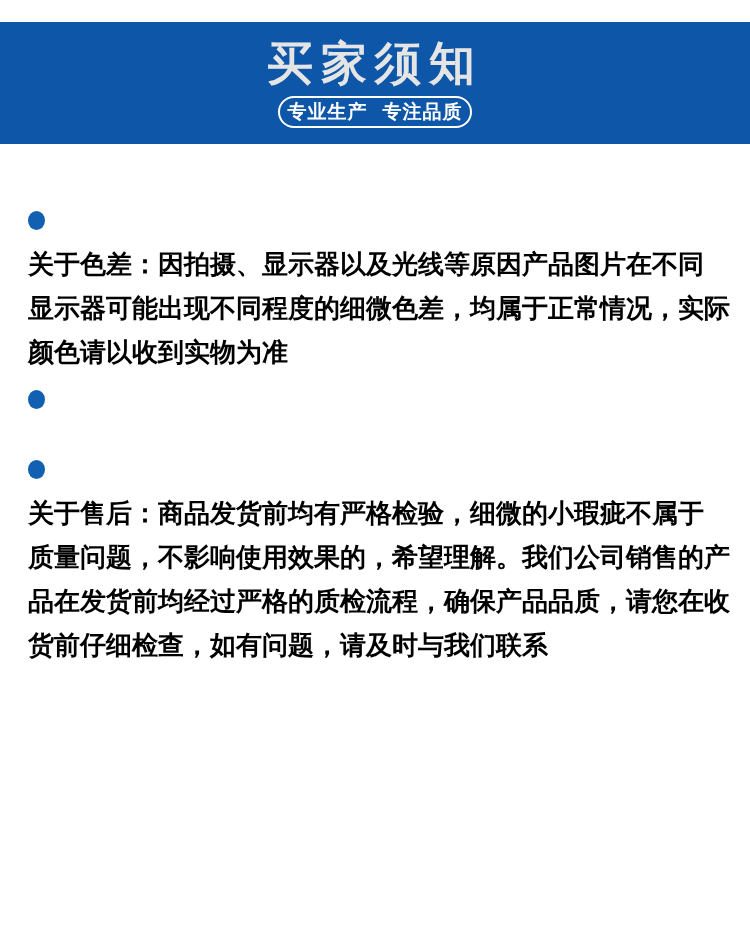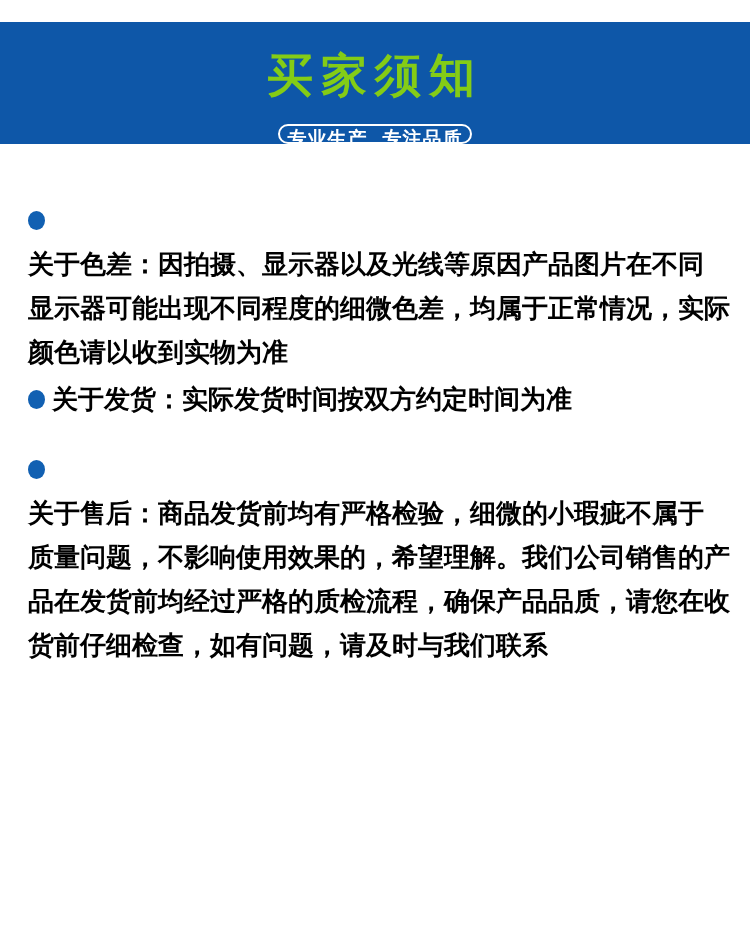--- a/index.html
+++ b/index.html
@@ -20,36 +20,37 @@
   .banner {
     position: absolute;
     top: 22px;
     left: 0;
     width: 750px;
     height: 122px;
     background: #0e57a8;
     text-align: center;
   }
   .banner-title {
-    margin: 16px;
+    margin: 4px;
     padding-top: 12px;
     font-size: 46px;
     line-height: 50px;
     font-weight: 700;
     letter-spacing: 8px;
-    color: #84cc16;
+    color: #e5e5e5;
     white-space: pre;
   }
   .banner-badge {
-    margin: 24px auto 0;
+    margin: 8px auto 0;
     width: 194px;
-    height: 20px;
+    height: 32px;
     border: 2px solid #ffffff;
     border-radius: 17px;
     display: flex;
+    align-items: center;
     justify-content: center;
   }
   .banner-badge-label {
     color: #ffffff;
     font-size: 19px;
     font-weight: 700;
     letter-spacing: 1px;
     white-space: pre;
   }
 
@@ -102,21 +103,21 @@
   <main class="content">
 
     <p class="notice notice-1">
       <span class="bullet"></span><span class="notice-text">关于色差：因拍摄、显示器以及光线等原因产品图片在不同
 显示器可能出现不同程度的细微色差，均属于正常情况，实际
 颜色请以收到实物为准</span>
     </p>
 
 
     <p class="notice notice-3">
-      <span class="bullet"></span><span class="notice-text">关于发货：实际发货时间按双方约定时间为准</span>
+      <span class="bullet"></span>
     </p>
 
 
     <p class="notice notice-5">
       <span class="bullet"></span><span class="notice-text">关于售后：商品发货前均有严格检验，细微的小瑕疵不属于
 质量问题，不影响使用效果的，希望理解。我们公司销售的产
 品在发货前均经过严格的质检流程，确保产品品质，请您在收
 货前仔细检查，如有问题，请及时与我们联系</span>
     </p>
 

